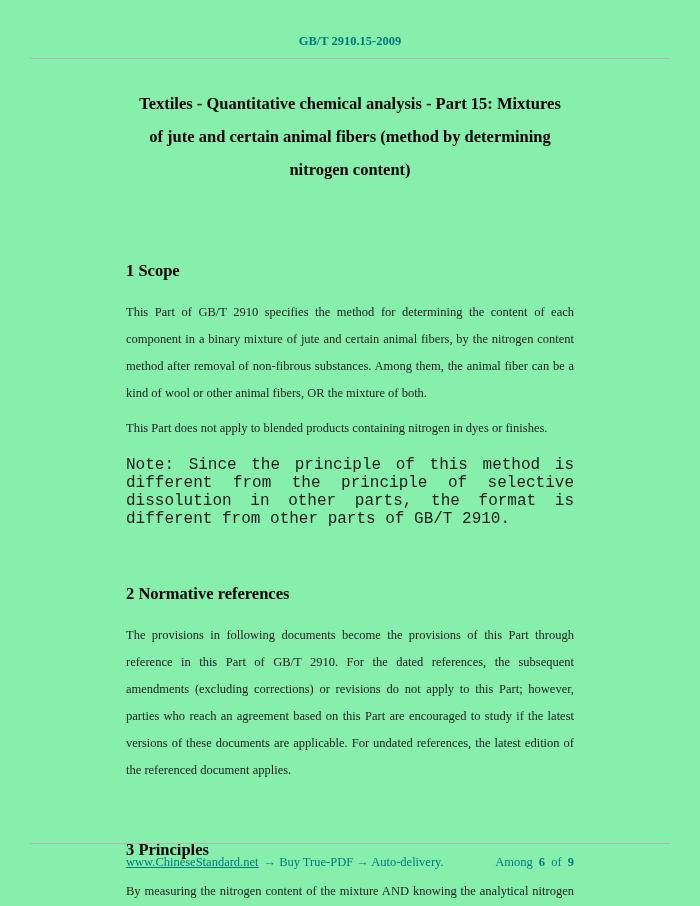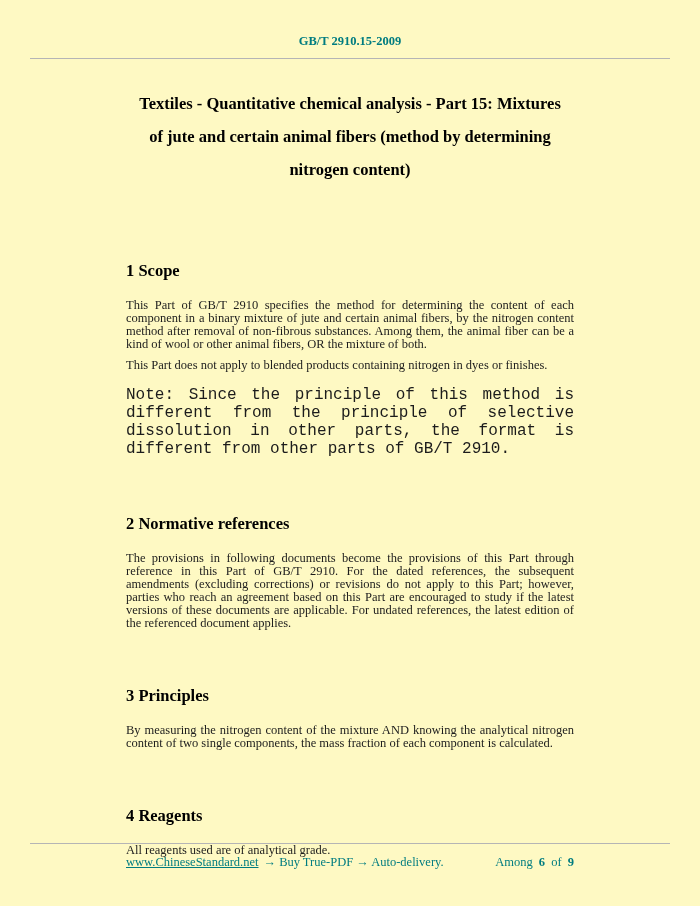--- a/index.html
+++ b/index.html
@@ -1,21 +1,21 @@
 <!DOCTYPE html>
 <html><head>
 <meta charset="utf-8">
 <style>
   * { margin: 0; padding: 0; box-sizing: border-box; }
   html, body { background: #e8e8e8; }
   .page {
     width: 700px;
     height: 906px;
     margin: 0 auto;
-    background: #fef9c3;
+    background: #86efac;
     position: relative;
     font-family: "Liberation Serif", serif;
     color: #1c1c1c;
     overflow: hidden;
   }
   .header-text {
     padding-top: 34px;
     text-align: center;
     color: #007C80;
     font-weight: bold;
@@ -40,21 +40,21 @@
   }
   .section-heading {
     font-size: 16.5px;
     font-weight: bold;
     color: #000;
     margin-top: 56px;
     margin-bottom: 18px;
   }
   .para {
     font-size: 12.5px;
-    line-height: 13px;
+    line-height: 27px;
     text-align: justify;
     margin-top: 8px;
   }
   .note-para {
     font-size: 16px;
     line-height: 18px;
     text-align: justify;
     margin-top: 14px;
     font-family: Liberation Mono, monospace;
   }

